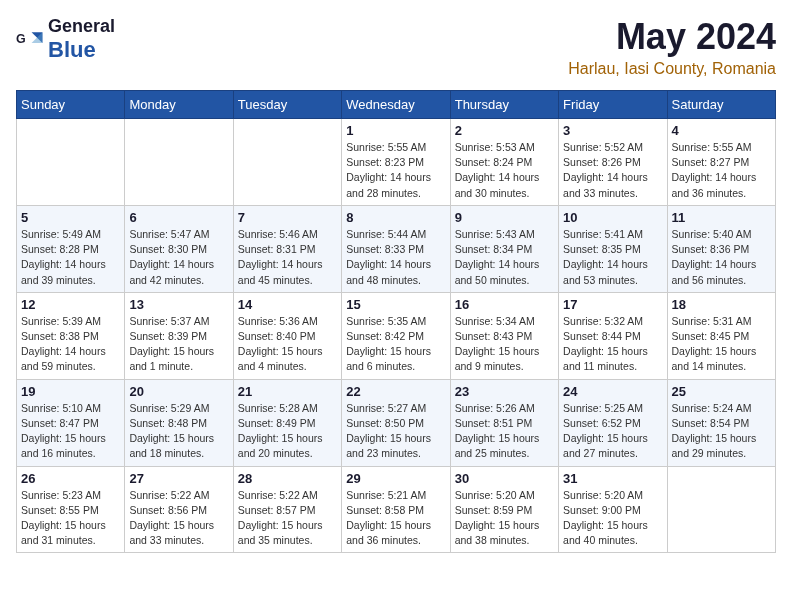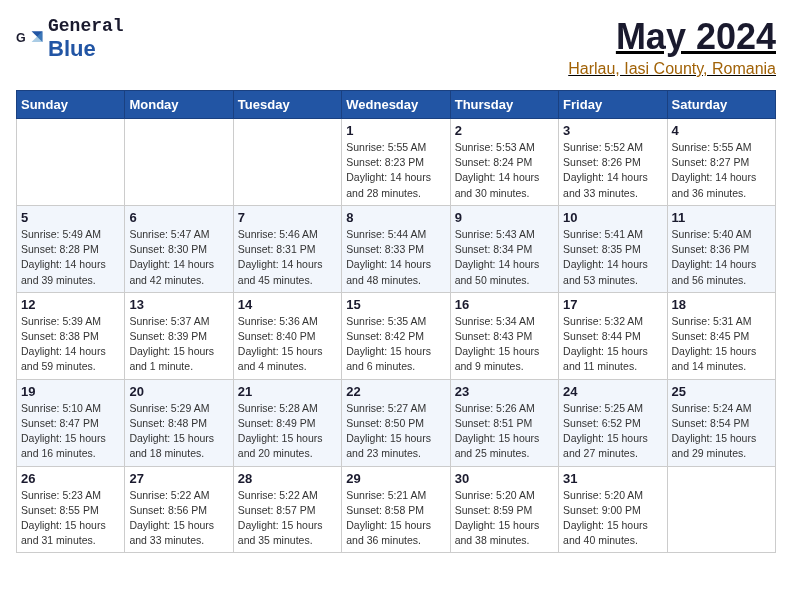--- a/index.html
+++ b/index.html
@@ -14,41 +14,41 @@
       display: flex;
       justify-content: space-between;
       align-items: flex-start;
       margin-bottom: 12px;
     }
     .logo {
       display: flex;
       align-items: center;
       gap: 4px;
     }
-    .logo-text-general { font-size: 18px; font-weight: bold; color: #1a1a2e; font-family: Liberation Mono, monospace; }
+    .logo-text-general { font-size: 18px; font-weight: bold; color: #1a1a2e; }
     .logo-text-blue { font-size: 22px; font-weight: bold; color: #2255a4; }
     .logo-icon {
       width: 28px;
       height: 28px;
     }
-    .title-block { text-align: right; text-decoration: underline; }
+    .title-block { text-align: right; }
     .title-month { font-size: 36px; font-weight: bold; color: #1a1a2e; }
     .title-location { font-size: 16px; color: #a16207; margin-top: 2px; }
     table {
       width: 100%;
       border-collapse: collapse;
       font-size: 11px;
     }
     thead tr th {
       background: #2255a4;
       color: #fff;
       padding: 6px 4px;
       text-align: left;
       font-size: 13px;
-      font-weight: bold;
+      font-weight: normal;
       border: 1px solid #1a4080;
     }
     tbody tr td {
       border: 1px solid #ccc;
       vertical-align: top;
       padding: 4px;
       width: calc(100% / 7);
       min-height: 80px;
       background: #fff;
     }

